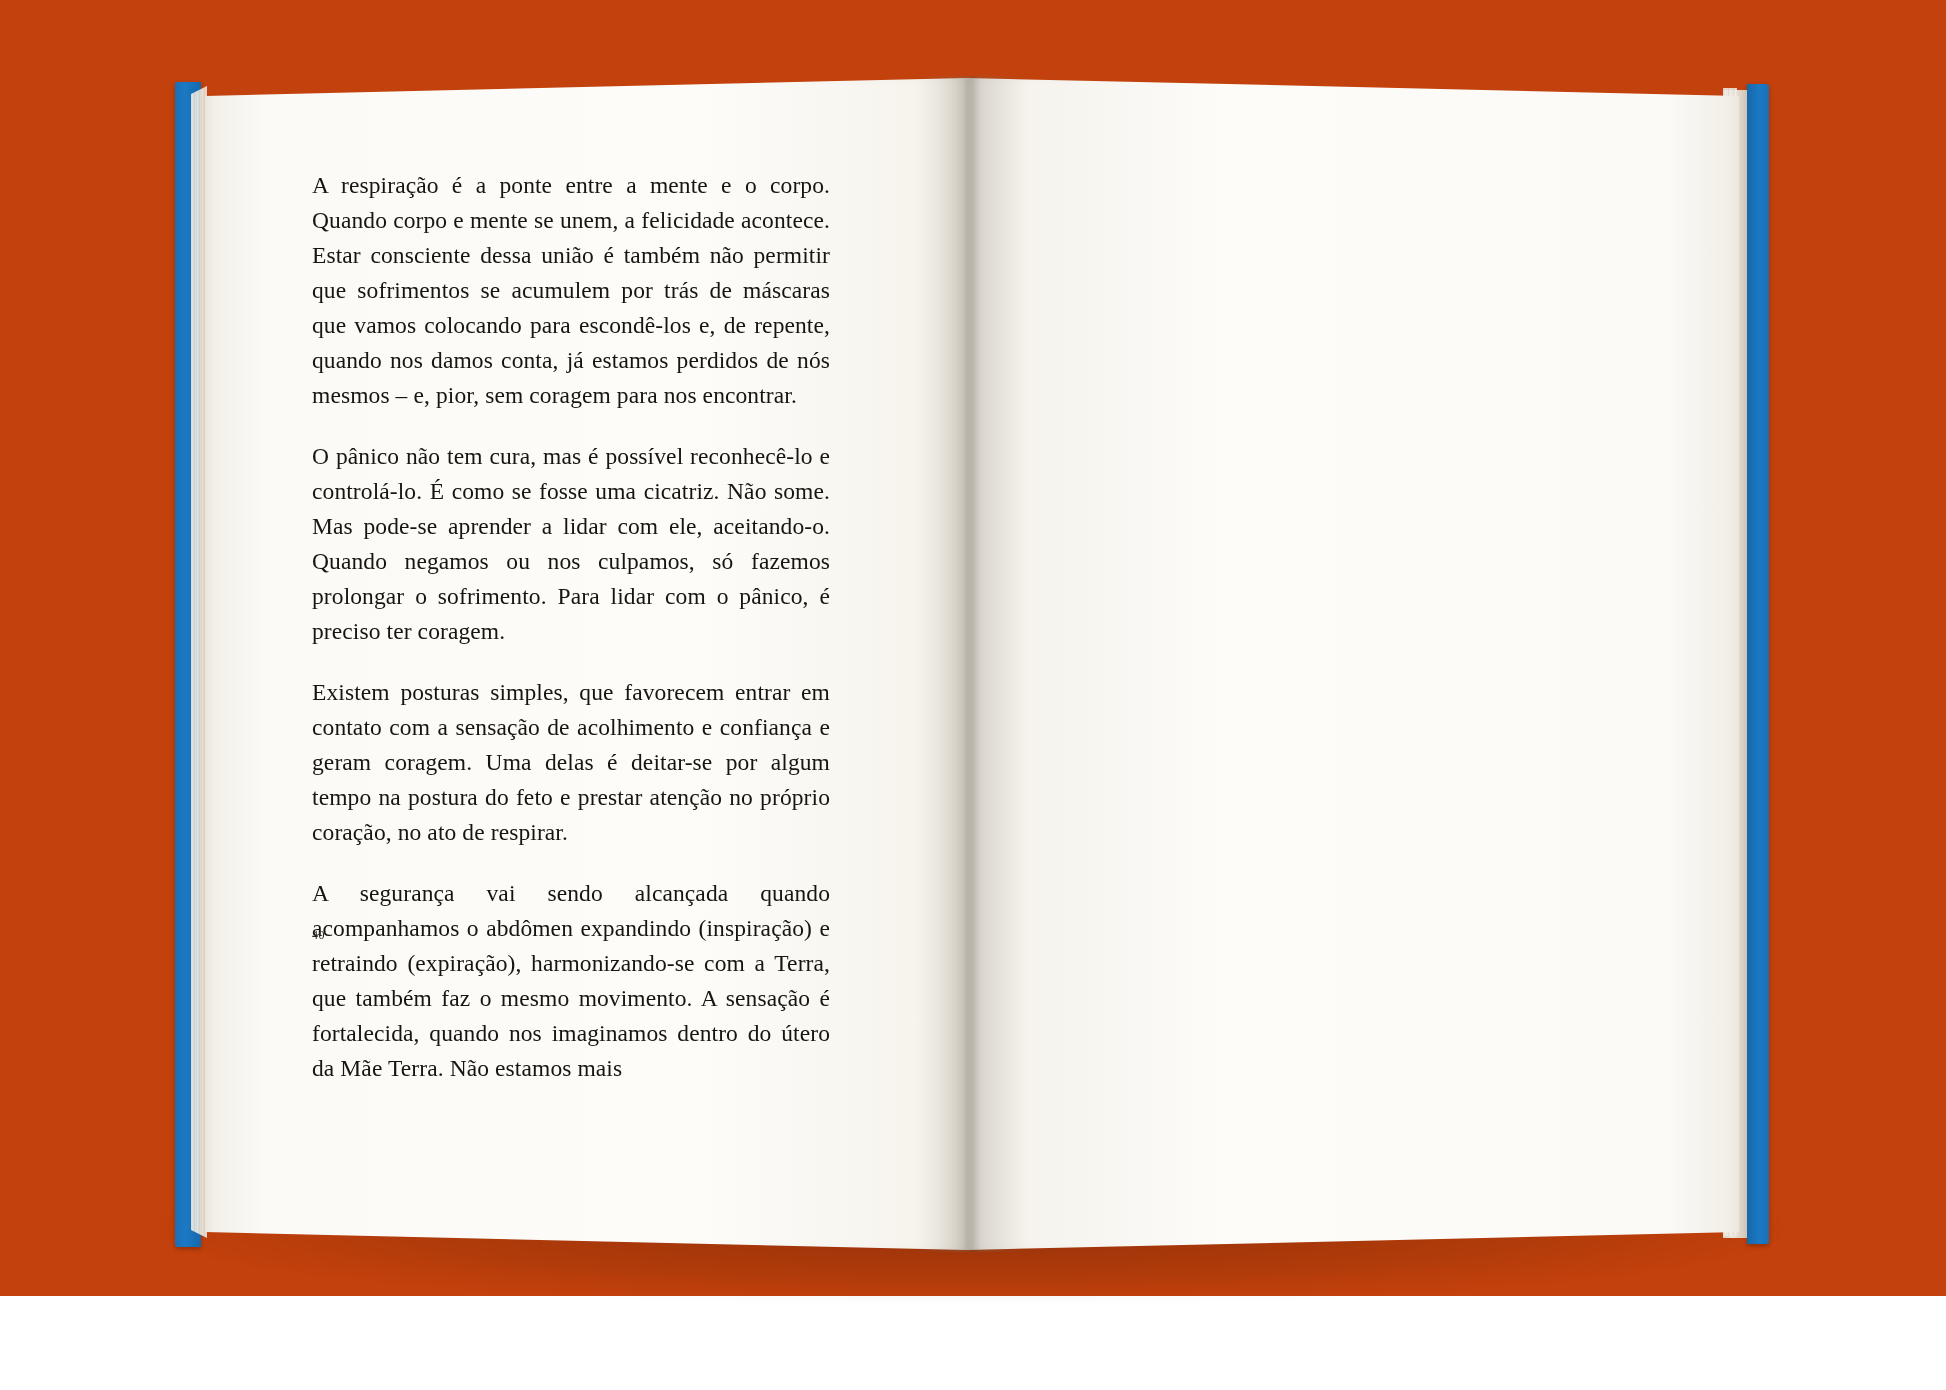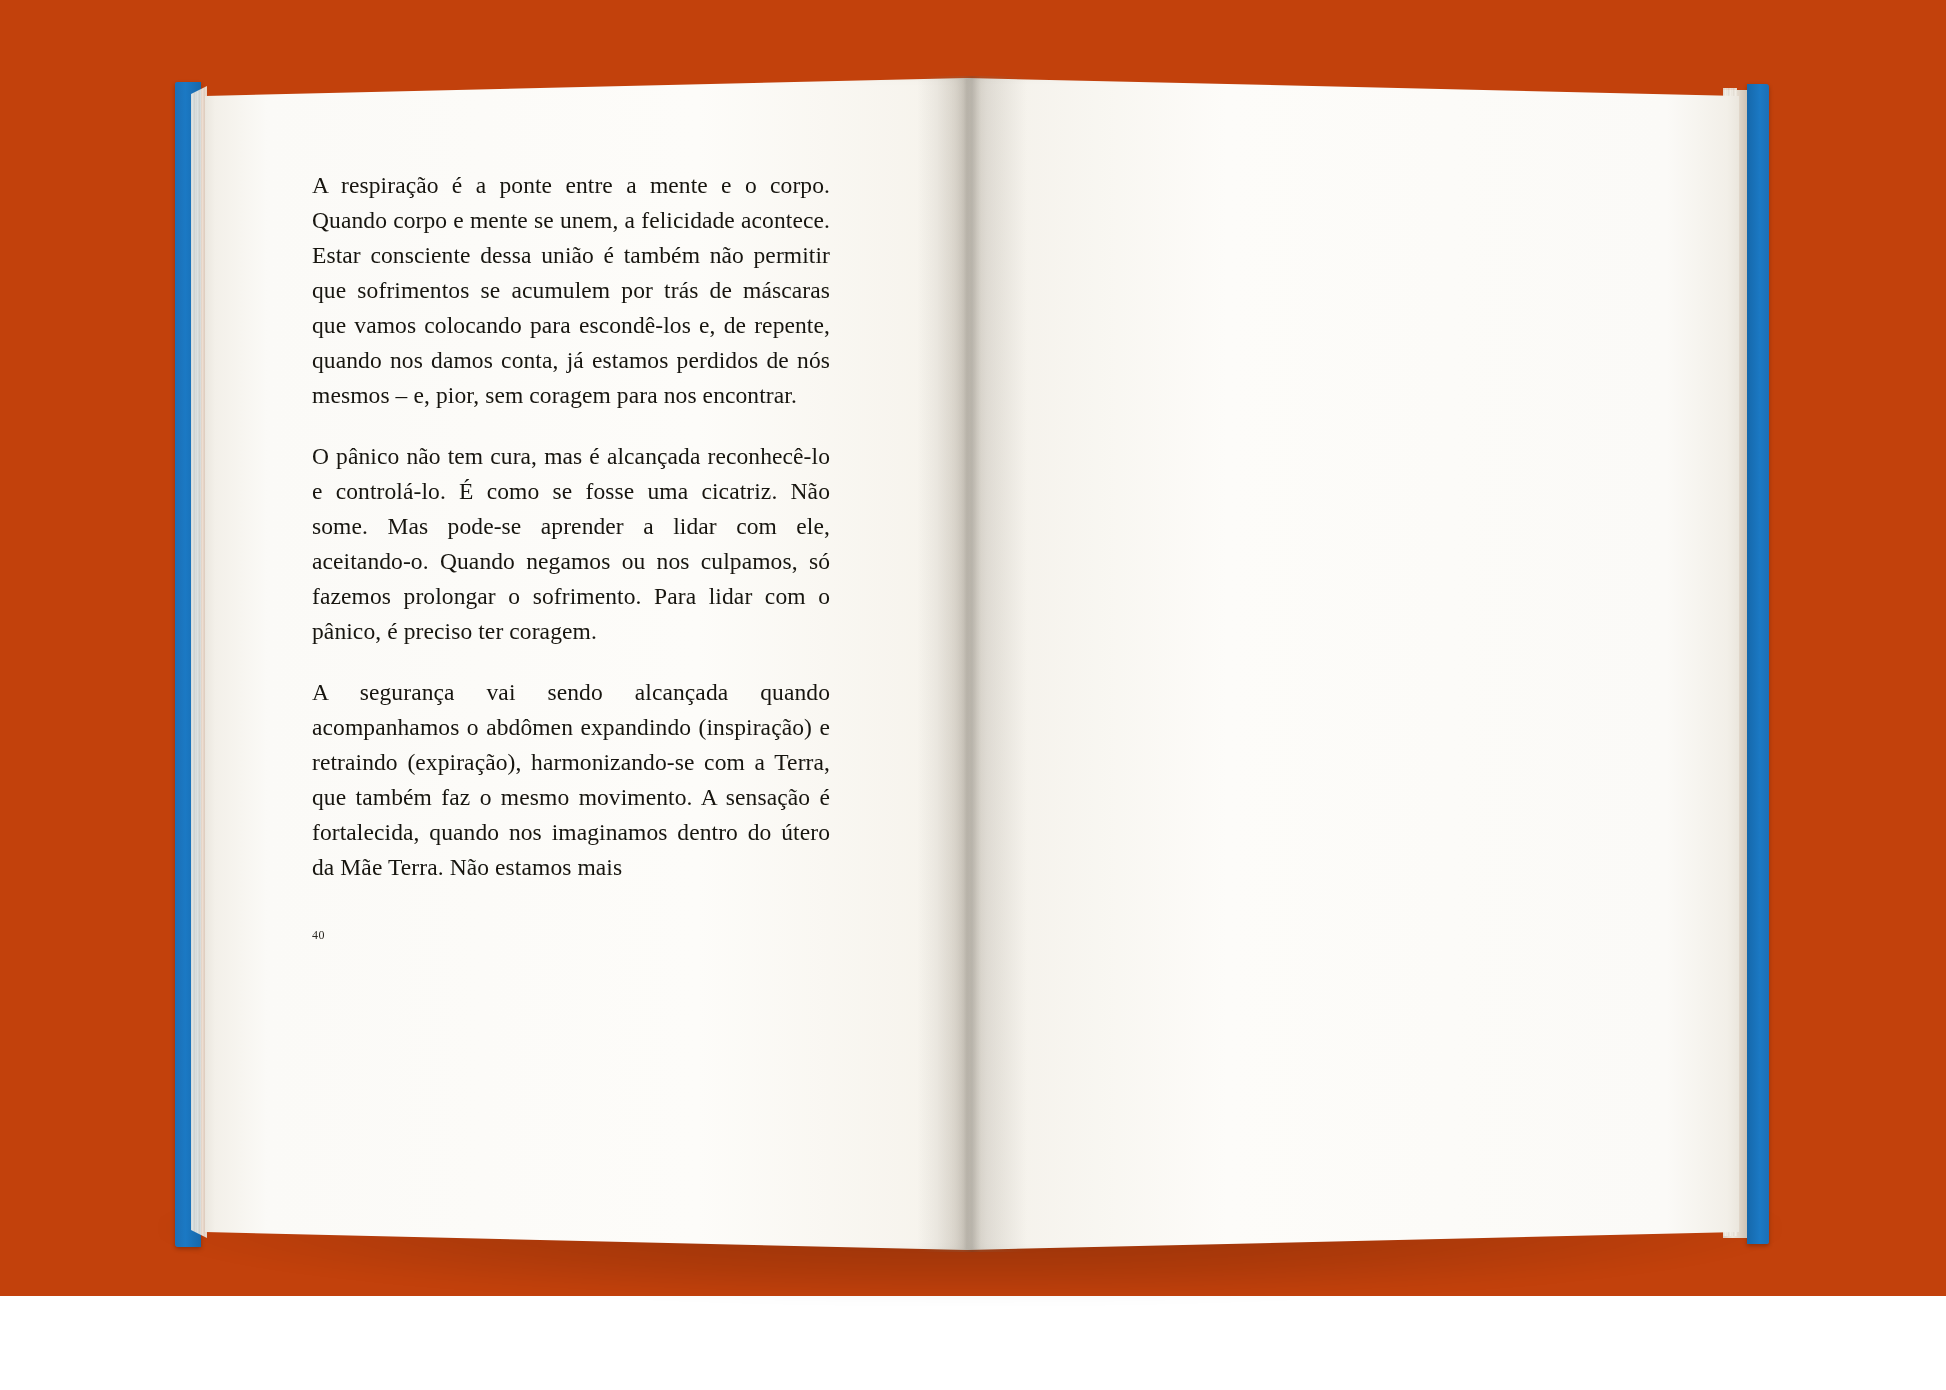--- a/index.html
+++ b/index.html
@@ -199,21 +199,22 @@
     <div class="cover-left"></div>
     <div class="cover-right"></div>
     <div class="cover-right-inner"></div>
 
     <div class="edge-left"></div>
     <div class="edge-right"></div>
 
     <div class="page page-left">
       <div class="col col-left">
         <p>A respiração é a ponte entre a mente e o corpo. Quando corpo e mente se unem, a felicidade acontece. Estar consciente dessa união é também não permitir que sofrimentos se acumulem por trás de máscaras que vamos colocando para escondê-los e, de repente, quando nos damos conta, já estamos perdidos de nós mesmos – e, pior, sem coragem para nos encontrar.</p>
-        <p>O pânico não tem cura, mas é alcançada reconhecê-lo e controlá-lo. É como se fosse uma cicatriz. Não some. Mas pode-se aprender a lidar com ele, aceitando-o. Quando negamos ou nos culpamos, só fazemos prolongar o sofrimento. Para lidar com o pânico, é preciso ter coragem.</p>
+        <p>O pânico não tem cura, mas é possível reconhecê-lo e controlá-lo. É como se fosse uma cicatriz. Não some. Mas pode-se aprender a lidar com ele, aceitando-o. Quando negamos ou nos culpamos, só fazemos prolongar o sofrimento. Para lidar com o pânico, é preciso ter coragem.</p>
+        <p>Existem posturas simples, que favorecem entrar em contato com a sensação de acolhimento e confiança e geram coragem. Uma delas é deitar-se por algum tempo na postura do feto e prestar atenção no próprio coração, no ato de respirar.</p>
         <p>A segurança vai sendo alcançada quando acompanhamos o abdômen expandindo (inspiração) e retraindo (expiração), harmonizando-se com a Terra, que também faz o mesmo movimento. A sensação é fortalecida, quando nos imaginamos dentro do útero da Mãe Terra. Não estamos mais</p>
       </div>
       <div class="folio folio-left">40</div>
     </div>
 
     <div class="page page-right">
       <div class="col col-right">
         <p>sós, e nos descobrimos, a nós mesmos, com nossa melhor companhia. Com esse tipo de exercício, nasce a coragem que nos permite libertar-nos do medo e sentir, em cada passo, a força da vida que nos sustenta.</p>
       </div>
 

